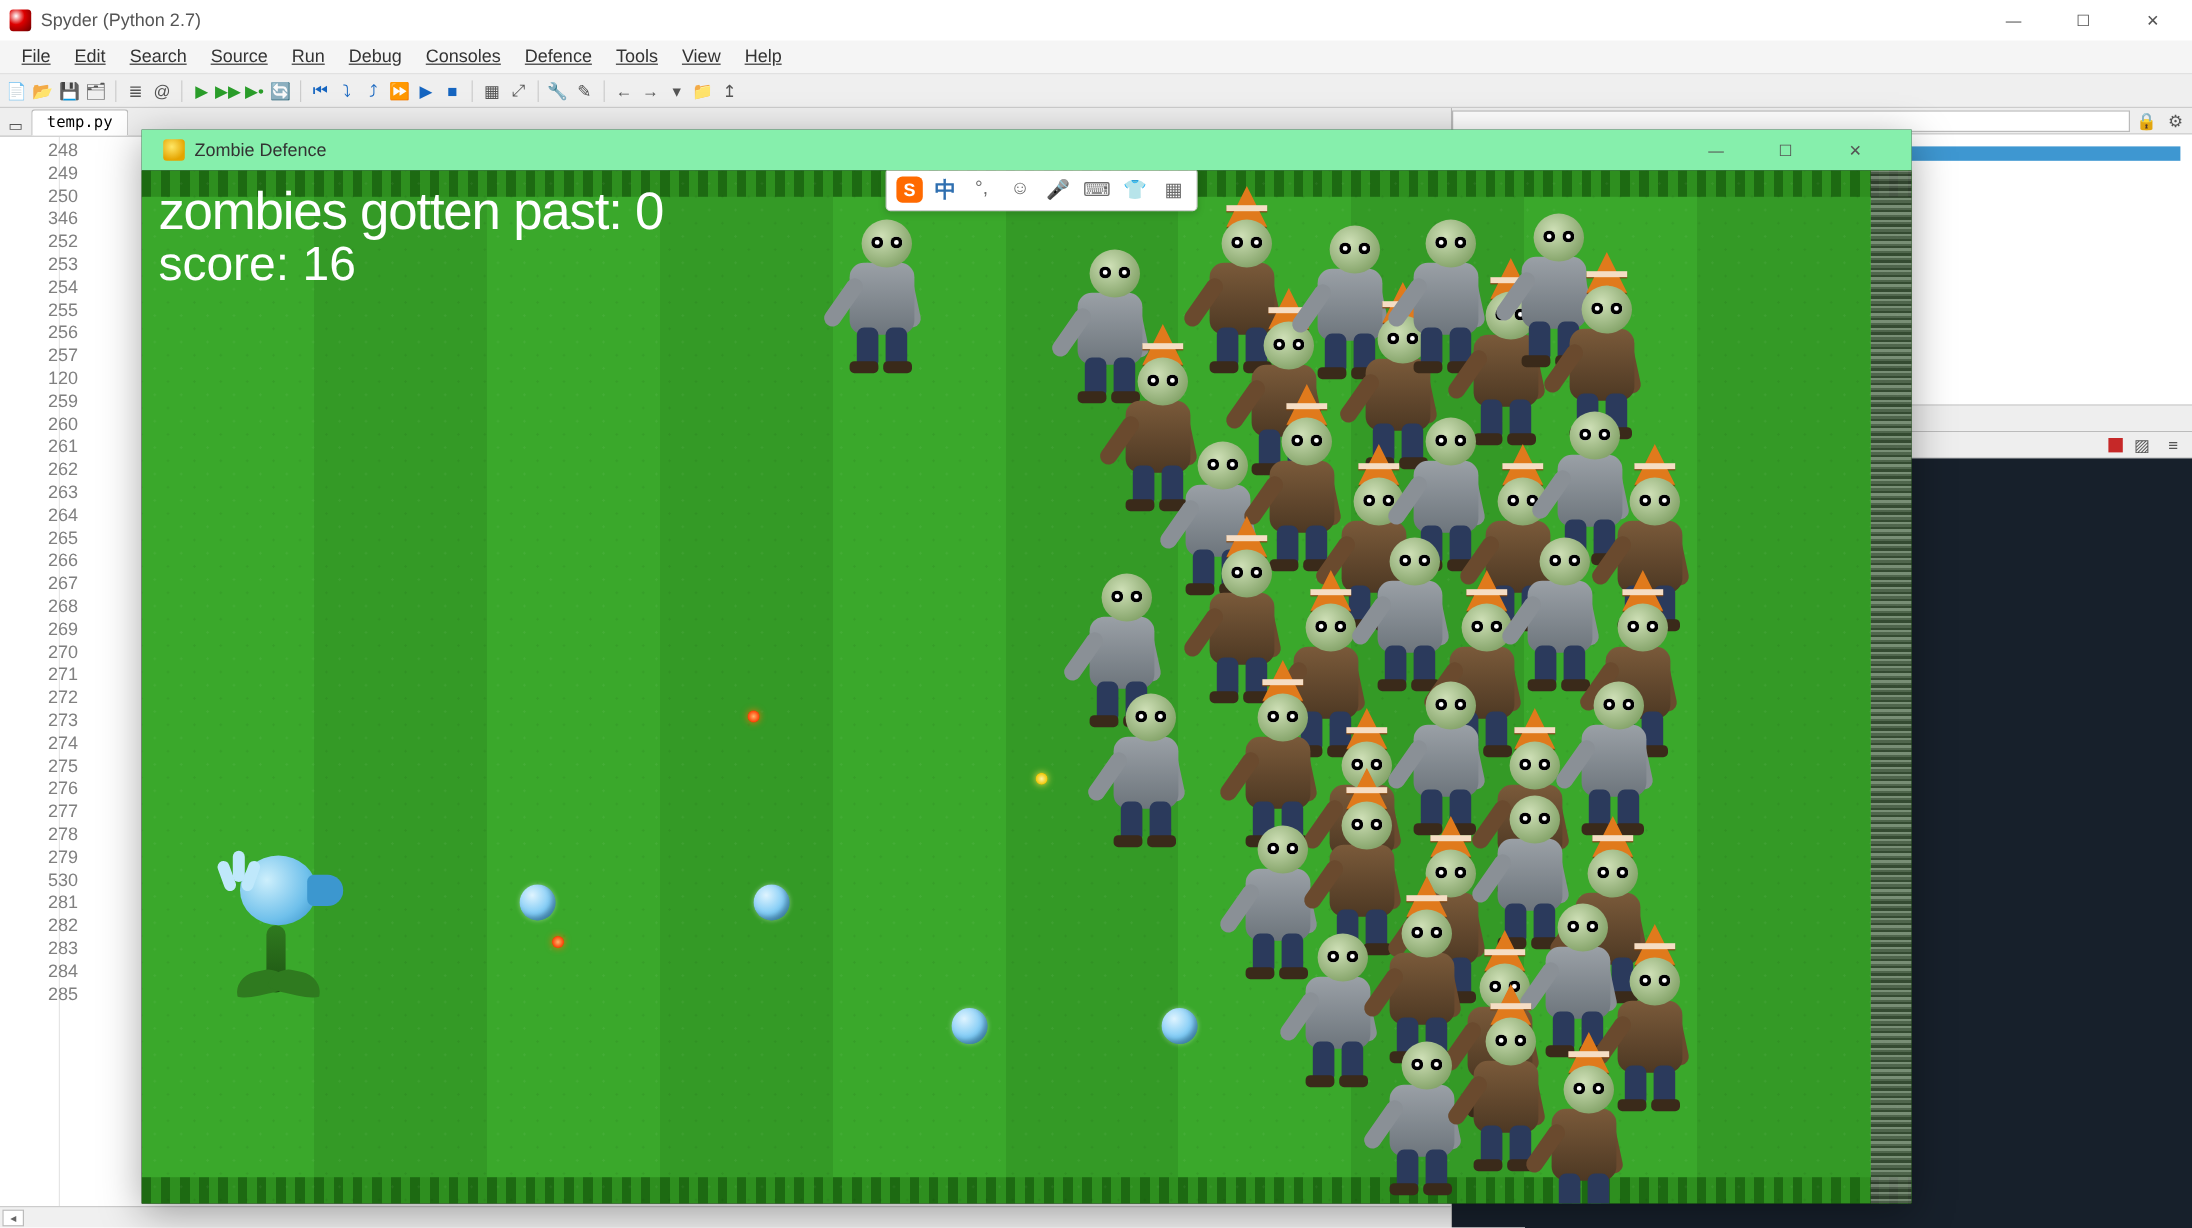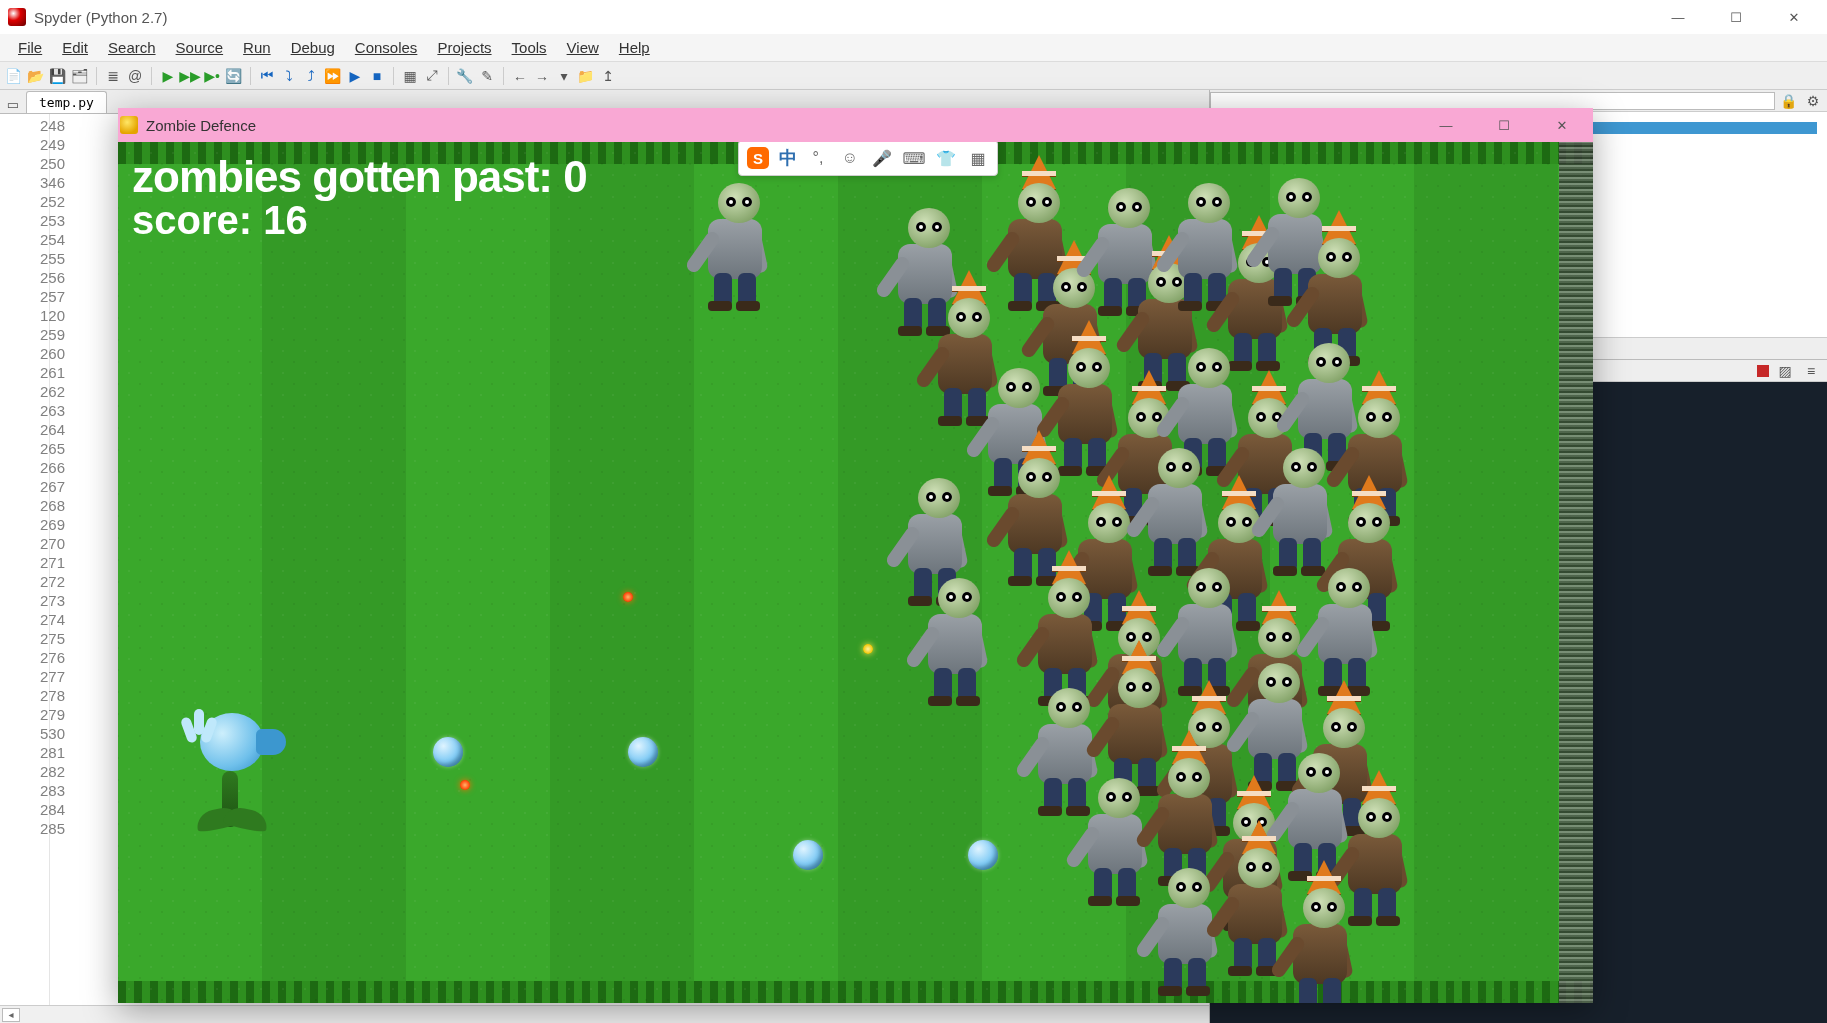--- a/index.html
+++ b/index.html
@@ -51,37 +51,37 @@
 .help-tabs-row span.active{ color:#000; }
 
 .console-pane { flex: 1; background: #eee; display: flex; flex-direction: column; position: relative; }
 .console-tools { height: 22px; display: flex; align-items: center; justify-content: flex-end; gap: 6px; padding: 0 6px; background: #eee; border-bottom:1px solid #ccc; }
 .console-tools .sq { width: 12px; height: 12px; background: #c62828; }
 .console-area { flex: 1; background: #17202b; color: #e6e6e6; font-family: Consolas, monospace; font-size: 16px; line-height: 22px; padding: 8px 10px; white-space: pre; overflow: hidden; }
 .console-area .gr { color: #4db36a; font-style: italic; }
 
 
 .game-window { position: fixed; left: 118px; top: 108px; width: 1475px; height: 895px; background: #000; box-shadow: 0 8px 32px rgba(0,0,0,.35); display:flex; flex-direction:column; }
-.game-titlebar { height: 34px; background: #f9a8d4; display: flex; align-items: center; padding: 0 2px; font-size: 15px; color: #333; }
+.game-titlebar { height: 34px; background: #86efac; display: flex; align-items: center; padding: 0 18px; font-size: 15px; color: #333; }
 .game-titlebar .g-ico { width: 18px; height: 18px; margin-right: 8px; background: radial-gradient(circle at 40% 35%, #ffe766, #e5a400 70%); border-radius: 3px; }
 .game-titlebar .win-ctrls { margin-left: auto; }
 .game-canvas { flex:1; position: relative; overflow: hidden; }
 .lawn { position:absolute; inset:0;
   background:
     repeating-linear-gradient(90deg, #3aa82b 0 144px, #349a26 144px 288px),
     repeating-linear-gradient(0deg, rgba(0,0,0,0.05) 0 120px, rgba(255,255,255,0.03) 120px 240px);
 }
 .lawn::before, .lawn::after { content:""; position:absolute; left:0; right:0; height:22px;
   background: repeating-linear-gradient(90deg,#1d6a12 0 8px,#2e8f1f 8px 16px); }
 .lawn::before{ top:0; } .lawn::after{ bottom:0; }
 .noise { position:absolute; inset:0; background:
   radial-gradient(rgba(255,255,255,.05) 1px, transparent 1px) 0 0/22px 22px,
   radial-gradient(rgba(0,0,0,.06) 1px, transparent 1px) 11px 11px/22px 22px; }
 
-.hud { position:absolute; left:14px; top:10px; color:#fff; font-family:Arial, sans-serif; font-weight:700; }
+.hud { position:absolute; left:14px; top:10px; color:#fff; font-family:Arial, sans-serif; font-weight:400; }
 .hud-line1 { font-size:44px; letter-spacing:-1px; }
 .hud-line2 { font-size:40px; margin-top:-4px; }
 
 
 .ime-bar { position:absolute; left:620px; top:-2px; height:36px; background:#fff; border:1px solid #cfcfcf; border-radius:4px; display:flex; align-items:center; padding:0 8px; gap:10px; box-shadow:0 2px 6px rgba(0,0,0,.15); }
 .ime-ico { width:22px; height:22px; display:flex; align-items:center; justify-content:center; font-size:16px; color:#6b6b6b; }
 .ime-brand { width:22px; height:22px; border-radius:5px; background:#ff6a00; color:#fff; font-weight:700; display:flex; align-items:center; justify-content:center; font-size:15px; }
 .ime-text { color:#2f6fb0; font-weight:600; font-size:18px; }
 
 
@@ -141,21 +141,21 @@
   </div>
 
   <div class="menu-bar" id="menu-bar">
       <span>File</span>
       <span>Edit</span>
       <span>Search</span>
       <span>Source</span>
       <span>Run</span>
       <span>Debug</span>
       <span>Consoles</span>
-      <span>Projects</span>
+      <span>Defence</span>
       <span>Tools</span>
       <span>View</span>
       <span>Help</span>
     </div>
 
   <div class="toolbar">
     <div class="tb-ico">📄</div>
     <div class="tb-ico">📂</div>
     <div class="tb-ico">💾</div>
     <div class="tb-ico">🗂</div>

